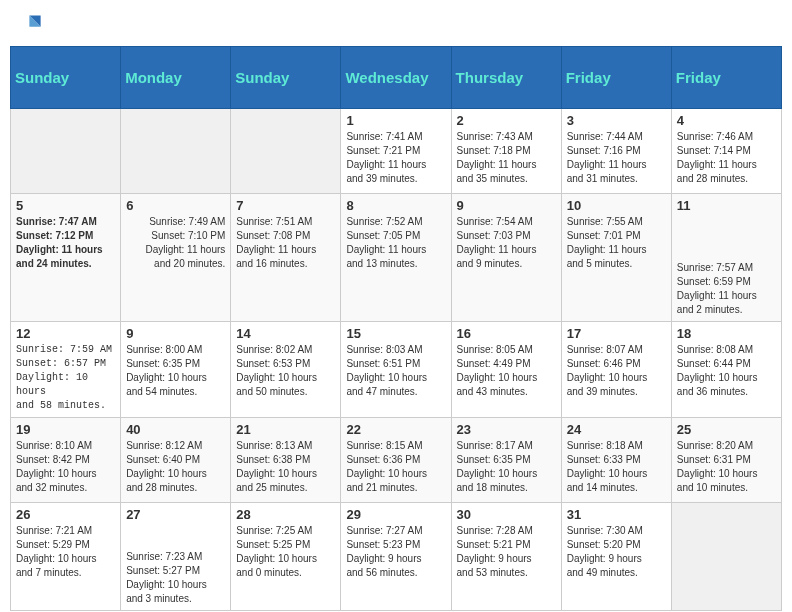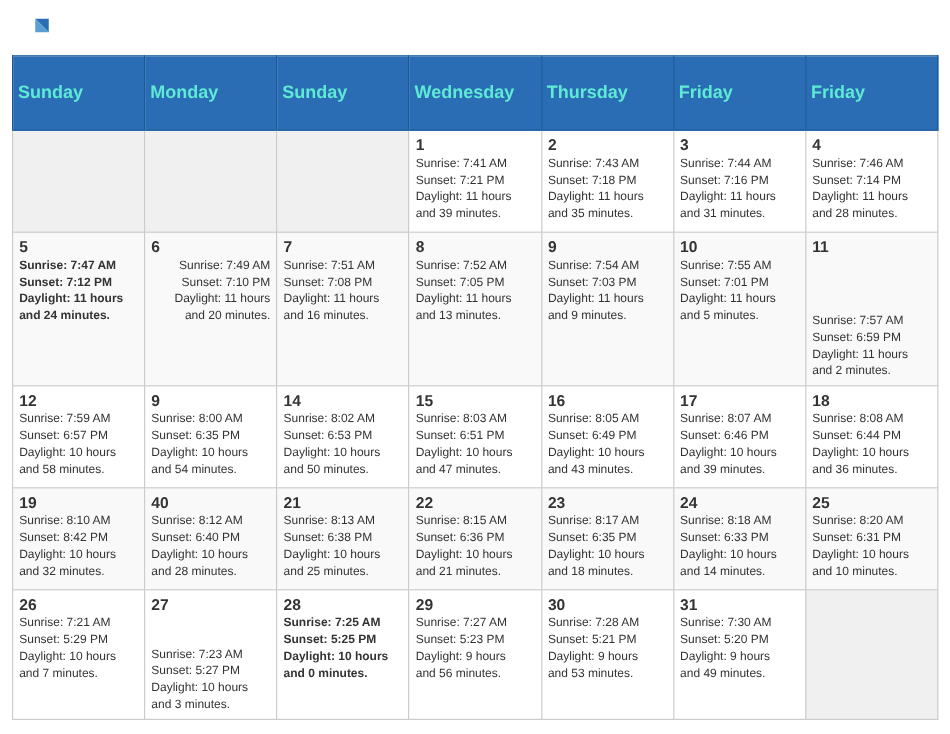--- a/index.html
+++ b/index.html
@@ -209,21 +209,21 @@
           <span class="day-number">11</span>
           <div class="day-info" style="white-space: pre-line; margin-top: 48px;">Sunrise: 7:57 AM
 Sunset: 6:59 PM
 Daylight: 11 hours
 and 2 minutes.</div>
         </td>
       </tr>
       <tr>
         <td>
           <span class="day-number">12</span>
-          <div class="day-info" style="white-space: pre-line;">Sunrise: 7:59 AM
+          <div class="day-info" style="white-space: pre-line; font-family: Liberation Mono, monospace;">Sunrise: 7:59 AM
 Sunset: 6:57 PM
 Daylight: 10 hours
 and 58 minutes.</div>
         </td>
         <td>
           <span class="day-number">9</span>
           <div class="day-info" style="white-space: pre-line;">Sunrise: 8:00 AM
 Sunset: 6:35 PM
 Daylight: 10 hours
 and 54 minutes.</div>
@@ -238,21 +238,21 @@
         <td>
           <span class="day-number">15</span>
           <div class="day-info" style="white-space: pre-line;">Sunrise: 8:03 AM
 Sunset: 6:51 PM
 Daylight: 10 hours
 and 47 minutes.</div>
         </td>
         <td>
           <span class="day-number">16</span>
           <div class="day-info" style="white-space: pre-line;">Sunrise: 8:05 AM
-Sunset: 6:49 PM
+Sunset: 4:49 PM
 Daylight: 10 hours
 and 43 minutes.</div>
         </td>
         <td>
           <span class="day-number">17</span>
           <div class="day-info" style="white-space: pre-line;">Sunrise: 8:07 AM
 Sunset: 6:46 PM
 Daylight: 10 hours
 and 39 minutes.</div>
         </td>
@@ -325,21 +325,21 @@
         </td>
         <td>
           <span class="day-number">27</span>
           <div class="day-info" style="white-space: pre-line; margin-top: 28px;">Sunrise: 7:23 AM
 Sunset: 5:27 PM
 Daylight: 10 hours
 and 3 minutes.</div>
         </td>
         <td>
           <span class="day-number">28</span>
-          <div class="day-info" style="white-space: pre-line; font-weight: bold;">Sunrise: 7:25 AM
+          <div class="day-info" style="white-space: pre-line;">Sunrise: 7:25 AM
 Sunset: 5:25 PM
 Daylight: 10 hours
 and 0 minutes.</div>
         </td>
         <td>
           <span class="day-number">29</span>
           <div class="day-info" style="white-space: pre-line;">Sunrise: 7:27 AM
 Sunset: 5:23 PM
 Daylight: 9 hours
 and 56 minutes.</div>

